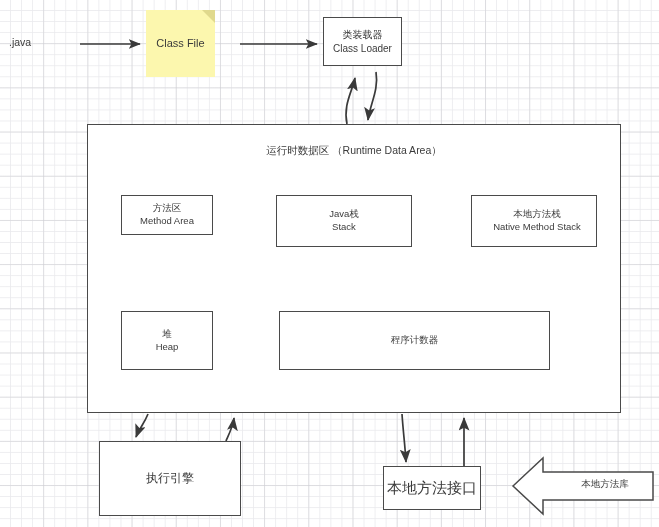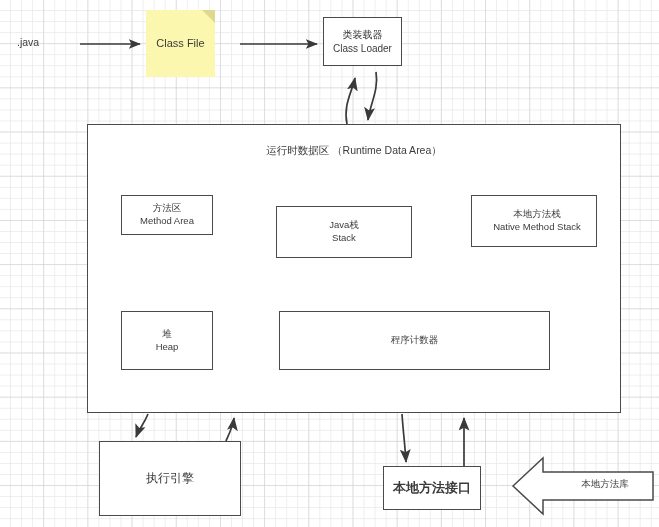--- a/index.html
+++ b/index.html
@@ -53,21 +53,21 @@
   }
   .node .cn { display: block; }
   .node .en { display: block; }
   .plain-label {
     position: absolute;
     color: #3b3b3b;
     white-space: nowrap;
   }
   
   #label-java {
-    left: 17px; top: 36px;
+    left: 9px; top: 36px;
     font-size: 10.5px;
     text-align: center;
   }
   #node-class-file {
     left: 146px; top: 10px;
     width: 69px; height: 67px;
     background: #fcf7ae;
     border: none;
     font-size: 11px;
     color: #3b3b3b;
@@ -96,21 +96,21 @@
     text-align: center;
     font-size: 10.5px;
     color: #3b3b3b;
   }
   #node-method-area {
     left: 121px; top: 195px;
     width: 92px; height: 40px;
     font-size: 9.5px;
   }
   #node-stack {
-    left: 276px; top: 206px;
+    left: 276px; top: 195px;
     width: 136px; height: 52px;
     font-size: 9.5px;
   }
   #node-native-method-stack {
     left: 471px; top: 195px;
     width: 126px; height: 52px;
     font-size: 9.5px;
     padding-left: 6px;
   }
   #node-heap {
@@ -124,22 +124,21 @@
     font-size: 9.5px;
   }
   #node-exec-engine {
     left: 99px; top: 441px;
     width: 142px; height: 75px;
     font-size: 12px;
   }
   #node-native-interface {
     left: 383px; top: 466px;
     width: 98px; height: 44px;
-    font-size: 13px;
-    font-weight: bold;
+    font-size: 15px;
   }
   #native-lib-label {
     position: absolute;
     left: 560px; top: 478px;
     width: 90px;
     text-align: center;
     font-size: 9.5px;
     color: #3b3b3b;
   }
 </style>

